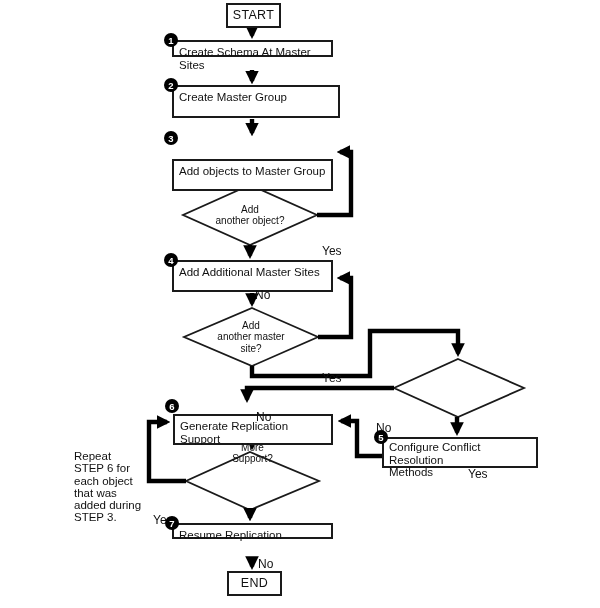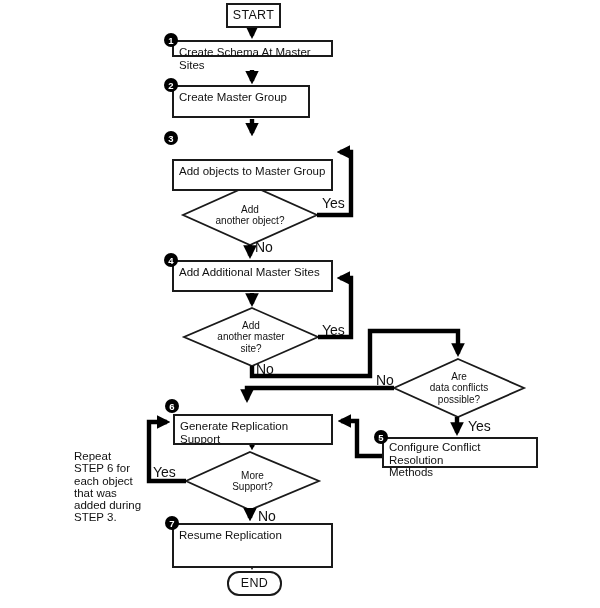--- a/index.html
+++ b/index.html
@@ -9,21 +9,21 @@
   .node{position:absolute;box-sizing:border-box;background:#fff;border:2px solid #1a1a1a;
         font-size:11.5px;line-height:12.5px;padding:4px 3px 0 5px;z-index:2;}
   .terminal{display:flex;align-items:center;justify-content:center;padding:0;
             font-size:12.5px;letter-spacing:.3px;}
   .ml{white-space:pre-line;}
   .badge{position:absolute;width:14px;height:14px;border-radius:50%;background:#000;color:#fff;
          font-size:9.5px;font-weight:bold;display:flex;align-items:center;justify-content:center;
          z-index:3;}
   .dlabel{position:absolute;display:flex;align-items:center;justify-content:center;
           text-align:center;font-size:10px;line-height:11.5px;white-space:pre-line;z-index:2;}
-  .elabel{position:absolute;font-size:14px;line-height:12px;z-index:2;background:transparent;}
+  .elabel{position:absolute;font-size:12px;line-height:12px;z-index:2;background:transparent;margin-top:48px;}
   .note{position:absolute;font-size:11.5px;line-height:12.3px;white-space:pre-line;z-index:2;}
 </style>
 </head>
 <body>
 
 <div class="stage">
 
   <svg class="layer" width="600" height="608" viewBox="0 0 600 608">
     <defs>
       <marker id="ah" viewBox="0 0 10 10" refX="7.5" refY="5" markerWidth="3.1" markerHeight="3.1" orient="auto">
@@ -55,55 +55,52 @@
       <path d="M186 481 H149 V422 H167" marker-end="url(#ah)"></path>
       <path d="M250 510 V518" marker-end="url(#ah)"></path>
       <path d="M252 557 V566.5" marker-end="url(#ah)"></path>
     </g>
   </svg>
 
   <div class="node terminal" style="left:226px;top:3px;width:55px;height:25px;">START</div>
 
   <div class="node" style="left:172px;top:40px;width:161px;height:17px;">Create Schema At Master Sites</div>
 
-  <div class="node" style="left:172px;top:85px;width:138px;height:33px;">Create Master Group</div>
+  <div class="node" style="left:172px;top:85px;width:168px;height:33px;">Create Master Group</div>
 
   <div class="node" style="left:172px;top:138px;width:161px;height:32px;margin-top:21px;">Add objects to Master Group</div>
 
   <div class="node" style="left:172px;top:260px;width:161px;height:32px;">Add Additional Master Sites</div>
 
   <div class="node ml" style="left:382px;top:437px;width:156px;height:31px;padding-top:2px;">Configure Conflict Resolution
 Methods</div>
 
   <div class="node" style="left:173px;top:406px;width:160px;height:31px;margin-top:8px;">Generate Replication Support</div>
 
-  <div class="node" style="left:172px;top:523px;width:161px;height:45px;">Resume Replication</div>
+  <div class="node" style="left:172px;top:523px;width:161px;height:16px;">Resume Replication</div>
 
-  <div class="node terminal" style="left:227px;top:571px;width:55px;height:25px;border-radius:12px;">END</div>
+  <div class="node terminal" style="left:227px;top:571px;width:55px;height:25px;">END</div>
 
   <div class="badge" style="left:164px;top:33px;">1</div>
   <div class="badge" style="left:164px;top:78px;">2</div>
   <div class="badge" style="left:164px;top:131px;">3</div>
   <div class="badge" style="left:164px;top:253px;">4</div>
   <div class="badge" style="left:374px;top:430px;">5</div>
   <div class="badge" style="left:165px;top:399px;">6</div>
   <div class="badge" style="left:165px;top:516px;">7</div>
 
   <div class="dlabel" style="left:183px;top:185px;width:134px;height:60px;padding-bottom:6px;">Add
 another object?</div>
 
   <div class="dlabel" style="left:184px;top:308px;width:134px;height:58px;padding-bottom:6px;">Add
 another master
 site?</div>
 
-  <div class="dlabel" style="left:394px;top:359px;width:130px;height:58px;padding-bottom:6px;">Are
-data conflicts
-possible?</div>
 
-  <div class="dlabel" style="left:186px;top:452px;width:133px;height:58px;padding-bottom:2px;text-align:center;">More
+  <div class="dlabel" style="left:186px;top:424px;width:133px;height:58px;padding-bottom:2px;text-align:center;">More
 Support?</div>
 
   <div class="elabel" style="left:322px;top:197px;">Yes</div>
   <div class="elabel" style="left:255px;top:241px;">No</div>
 
   <div class="elabel" style="left:322px;top:324px;">Yes</div>
   <div class="elabel" style="left:256px;top:363px;">No</div>
 
   <div class="elabel" style="left:376px;top:374px;">No</div>
   <div class="elabel" style="left:468px;top:420px;">Yes</div>

